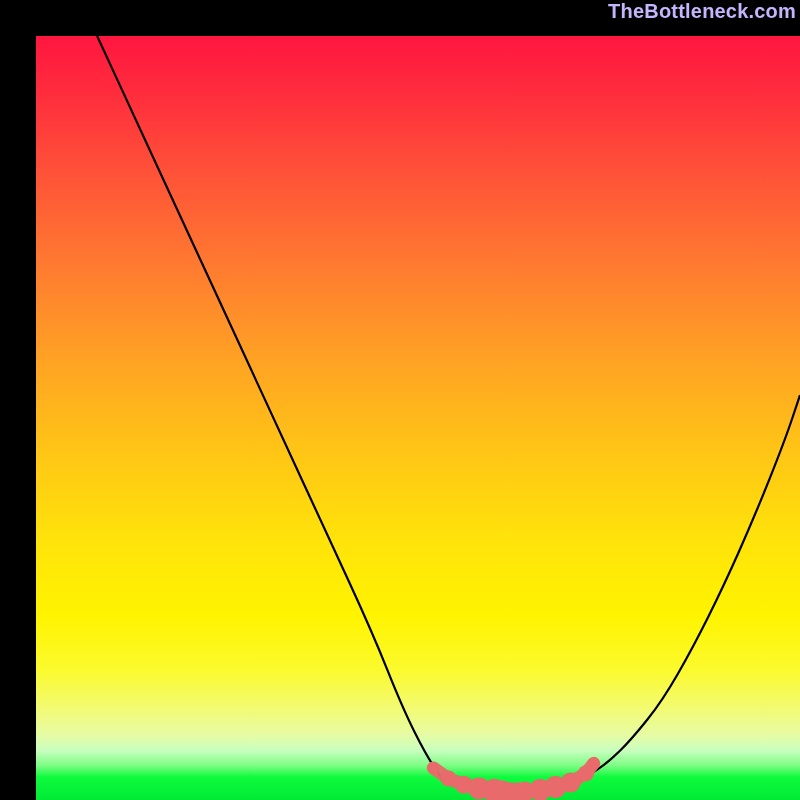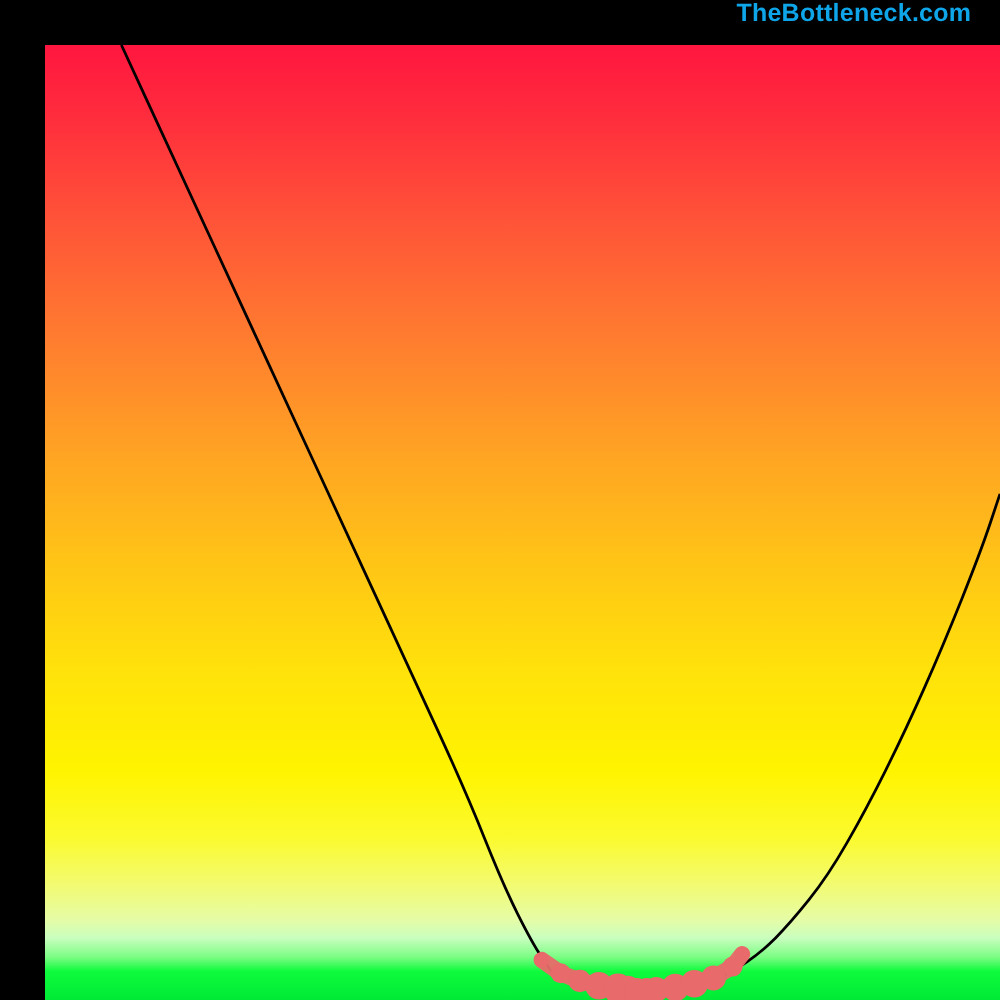--- a/index.html
+++ b/index.html
@@ -55,25 +55,25 @@
     position: absolute;
     left: 0;
     top: 0;
     width: 764px;
     height: 764px;
     overflow: visible;
   }
   .watermark {
     position: absolute;
     top: 0px;
-    right: 23px;
+    right: 4px;
     font-family: Arial, Helvetica, sans-serif;
     font-size: 20px;
     font-weight: 600;
-    color: #0ea5e9;
+    color: #c4b5fd;
     letter-spacing: 0.2px;
     user-select: none;
   }
 </style>
 </head>
 <body>
 
 <div class="frame">
   <div class="plot">
     <div class="gradient"></div>

